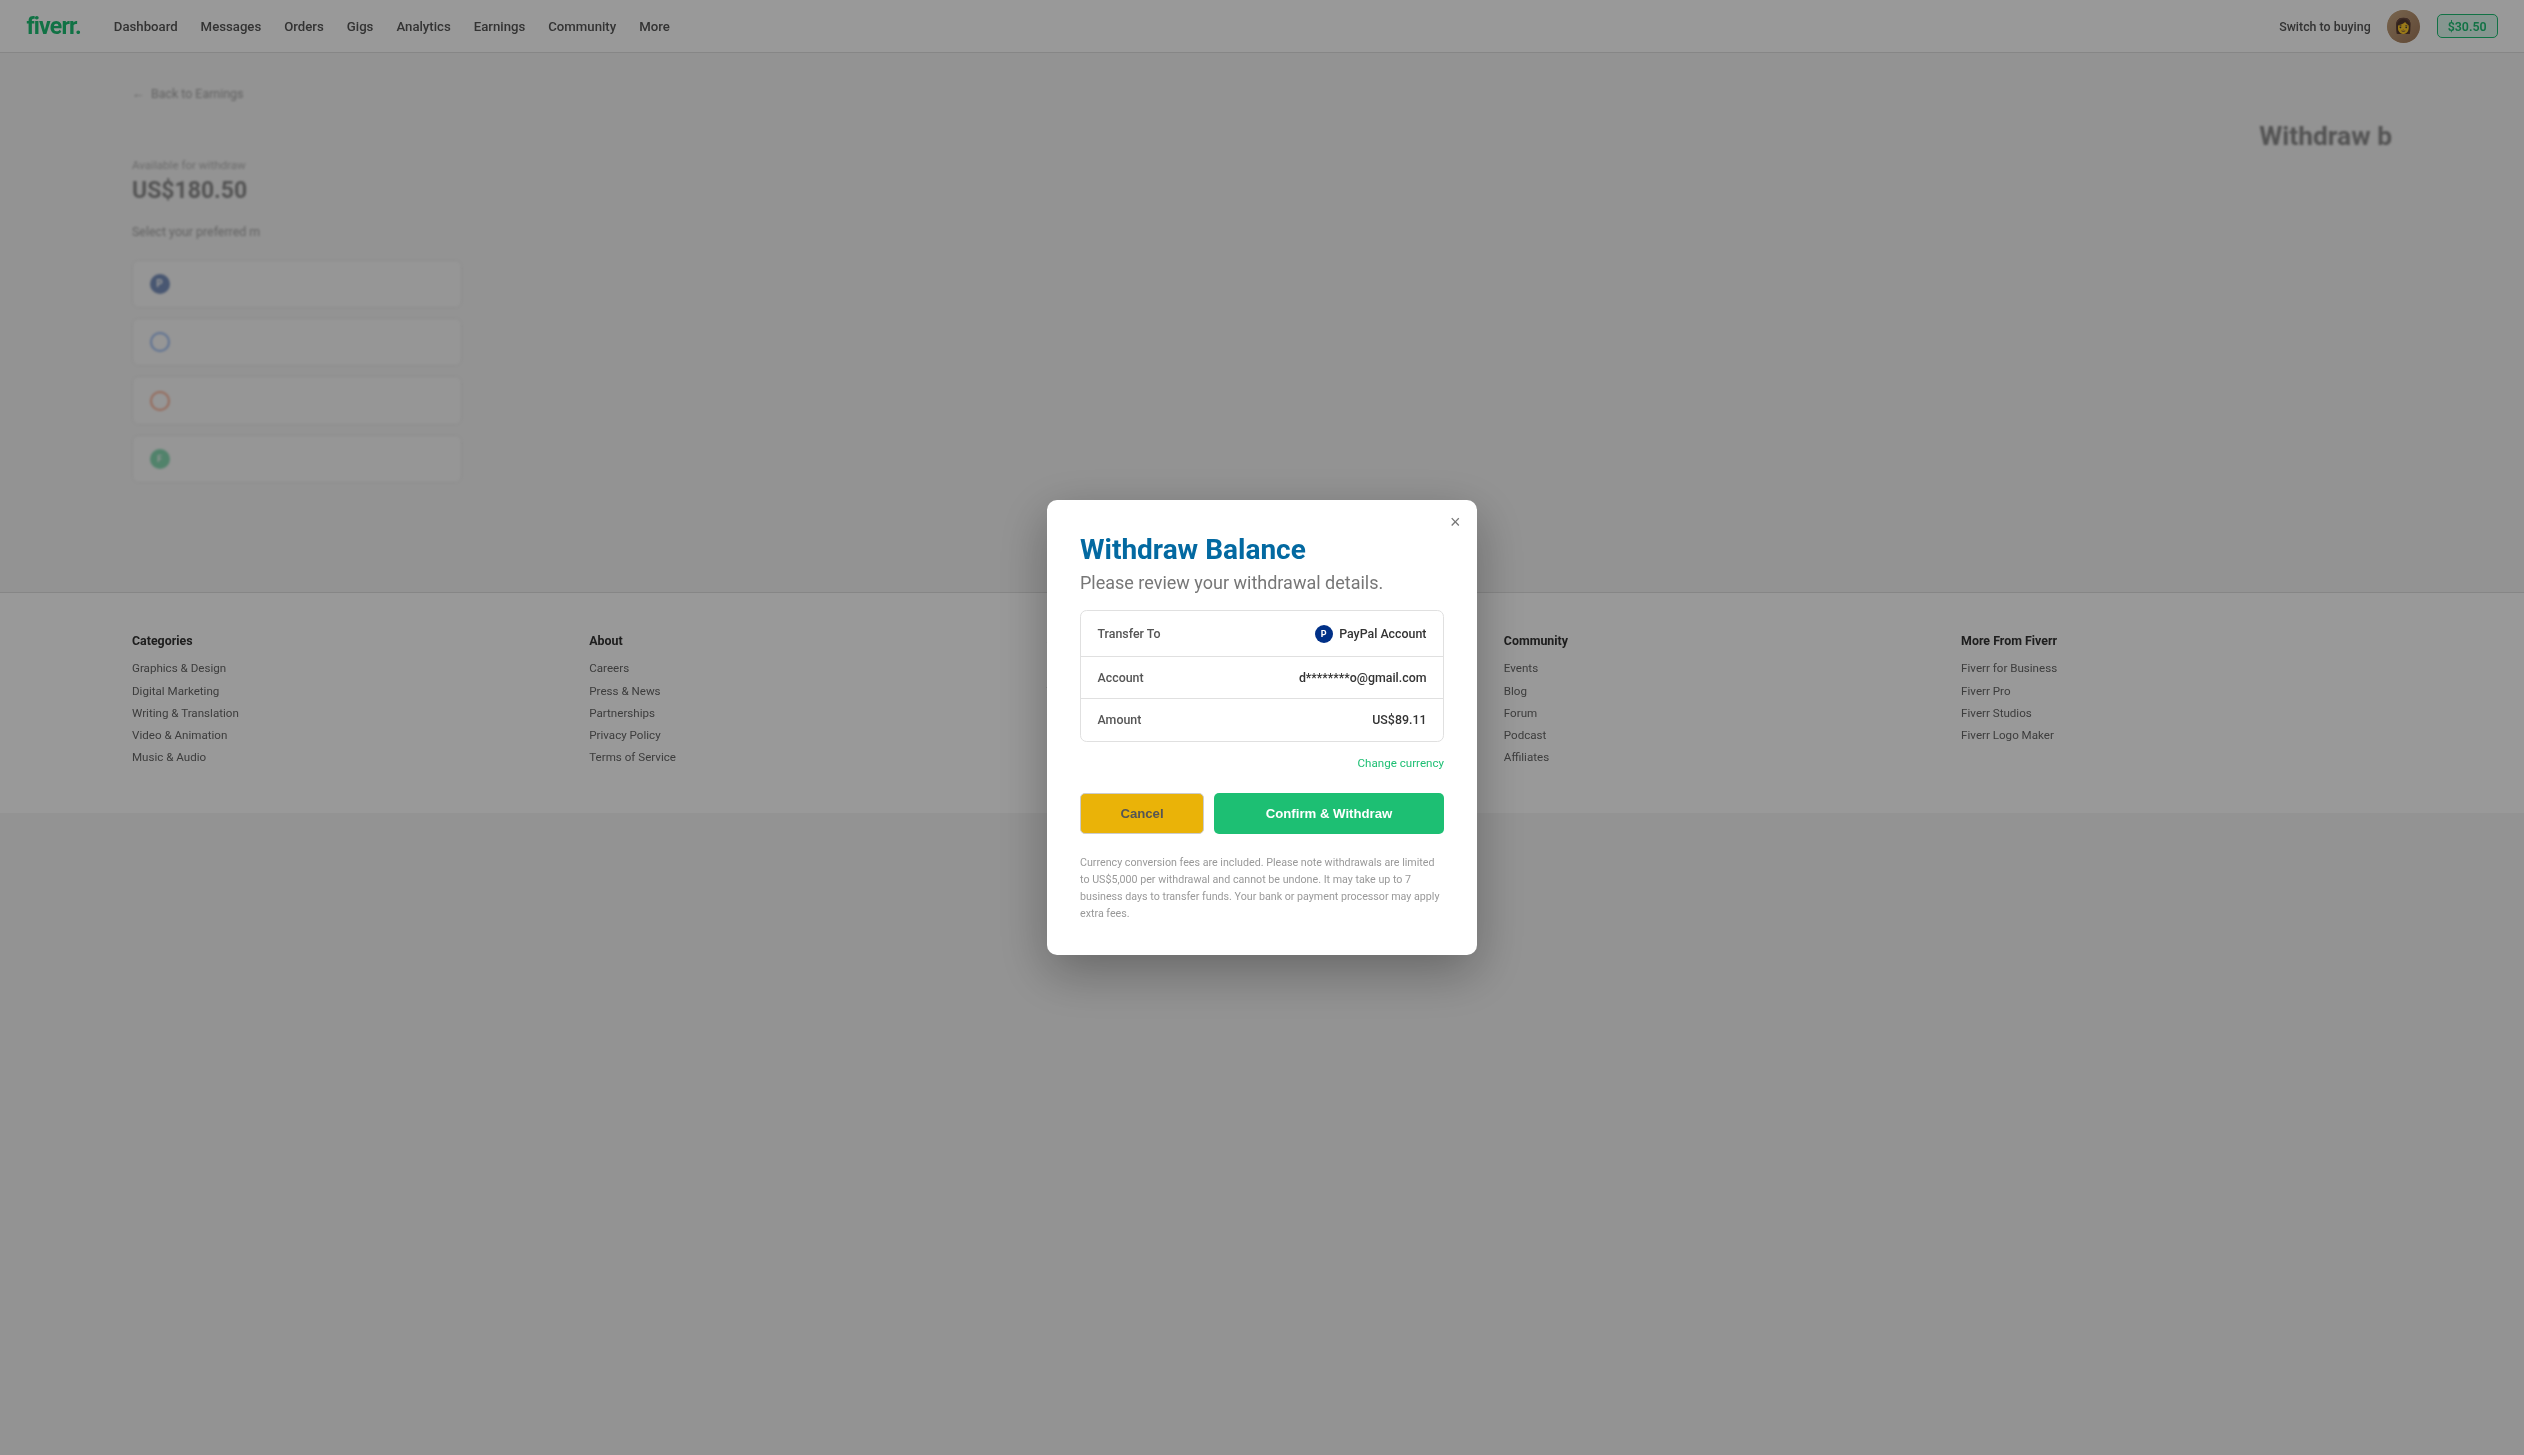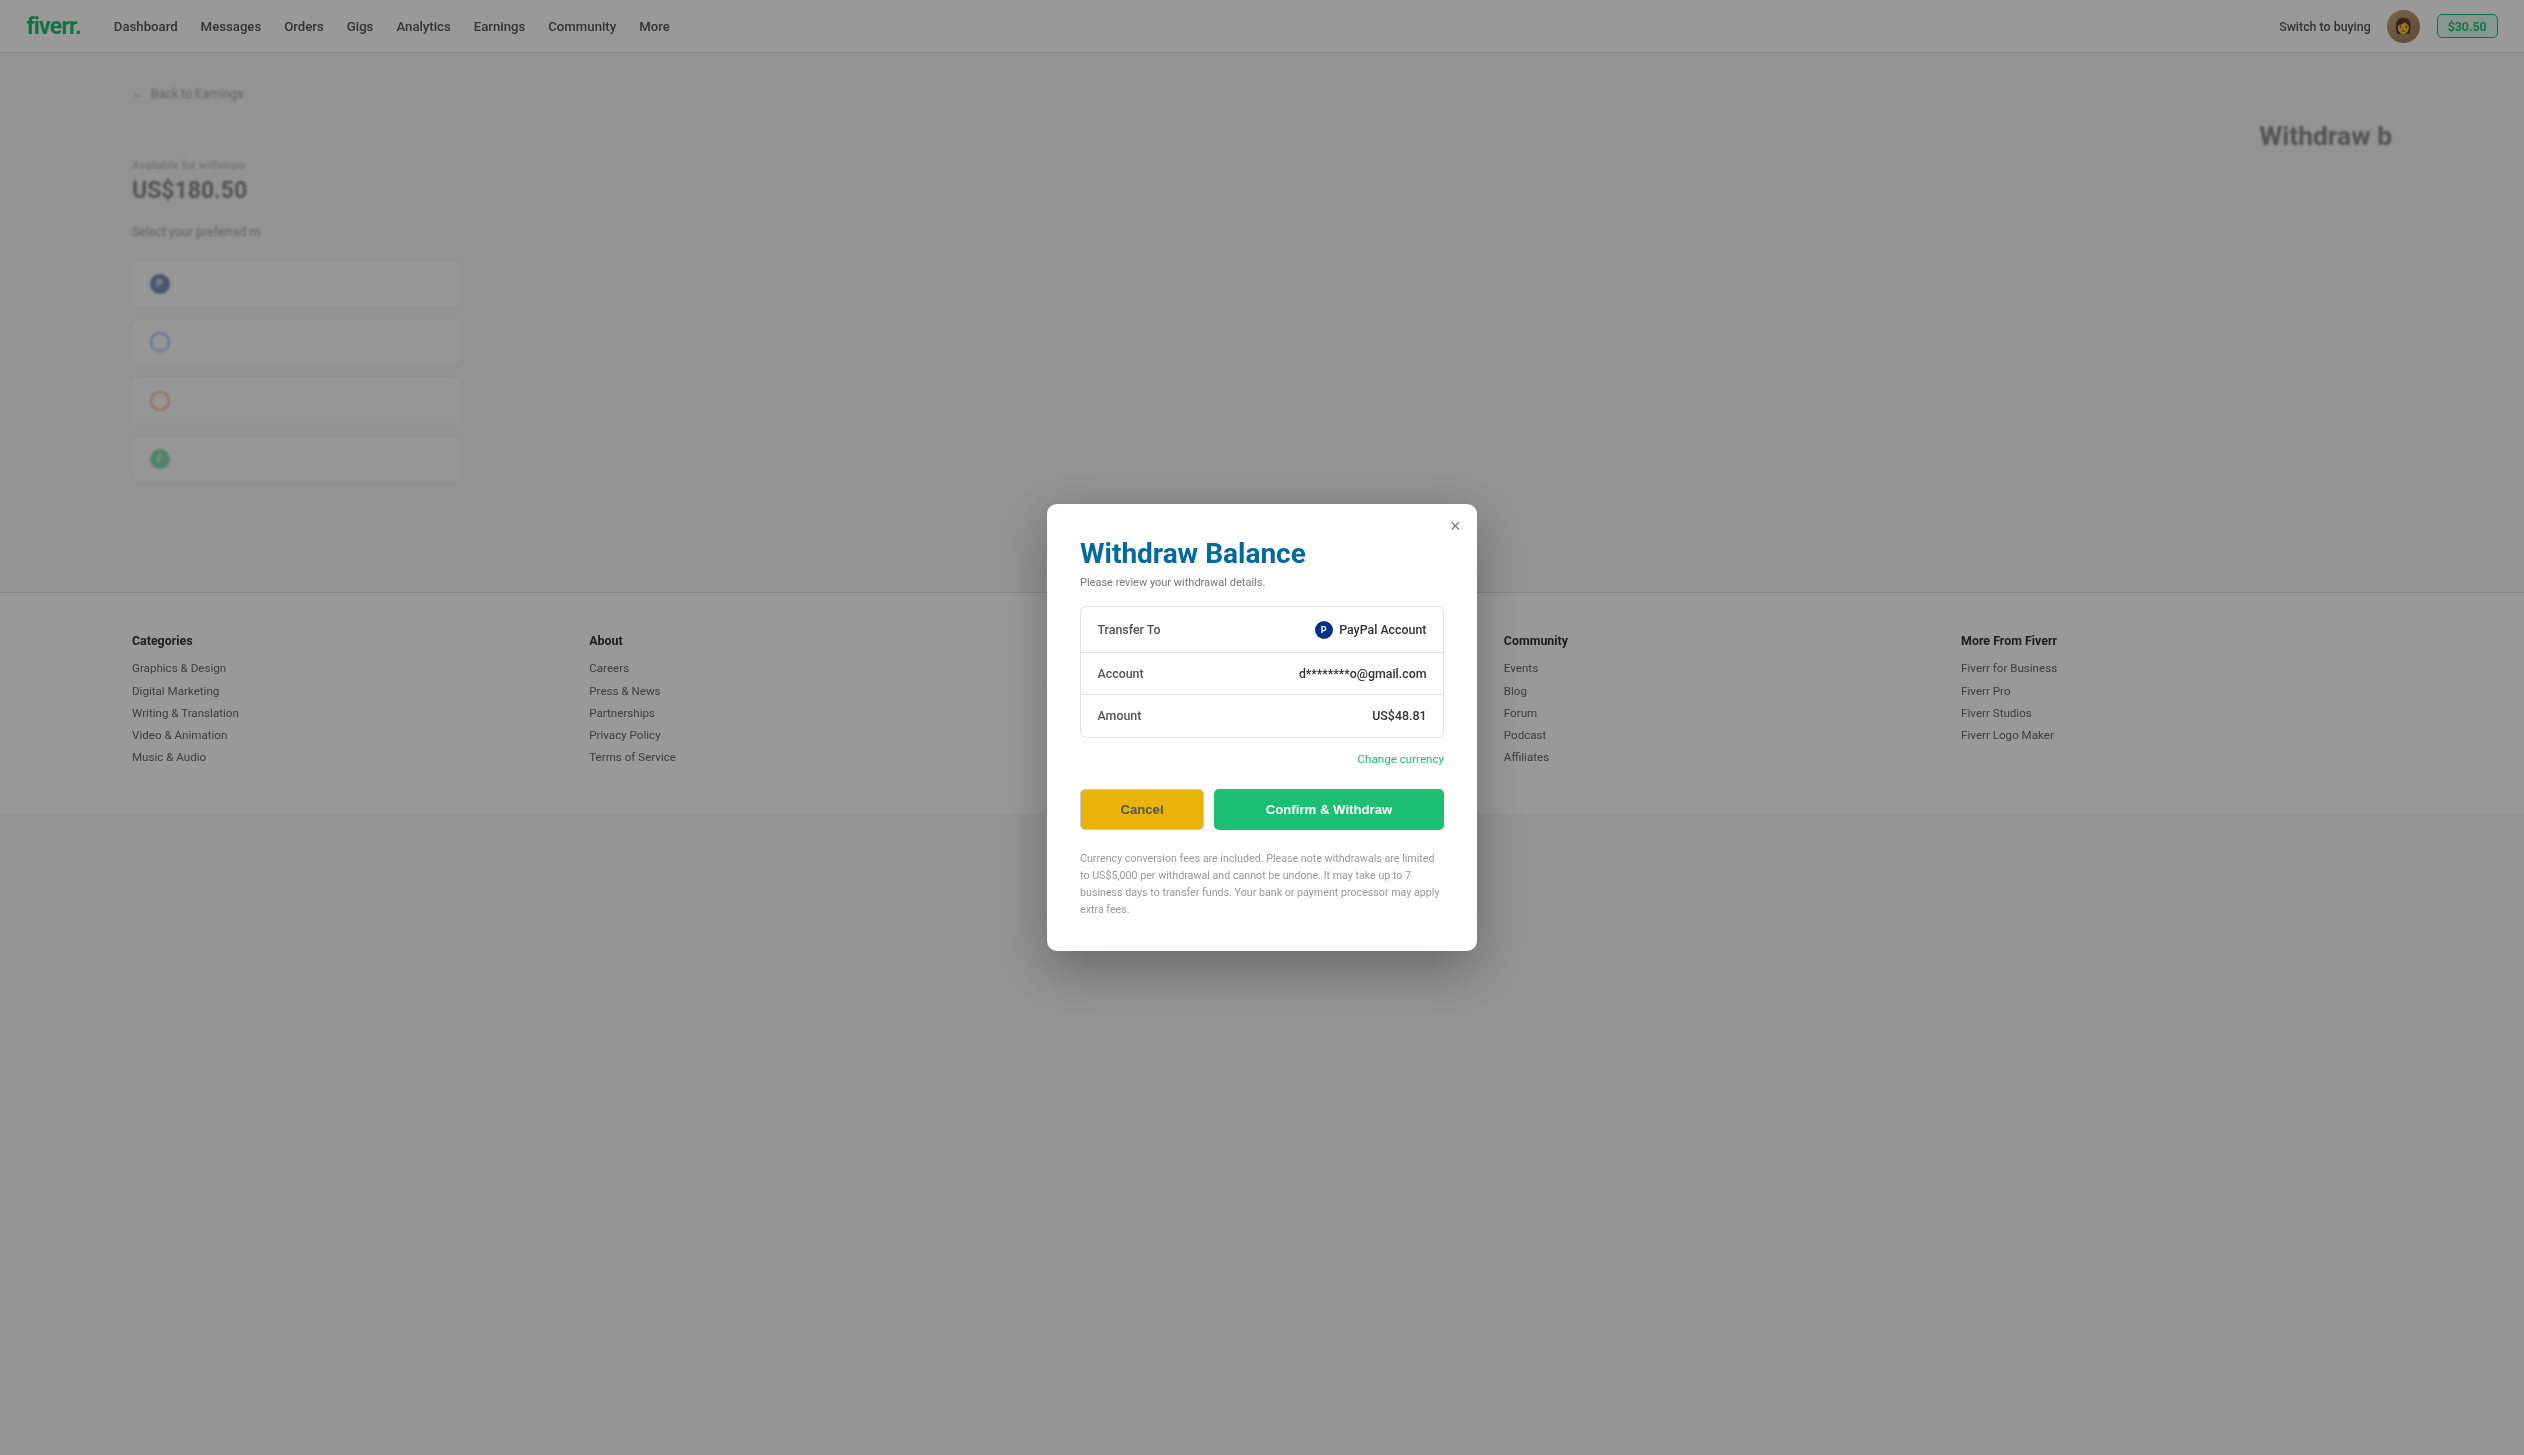--- a/index.html
+++ b/index.html
@@ -201,21 +201,21 @@
       color: #777;
       line-height: 1;
     }
     .modal-title {
       font-size: 28px;
       font-weight: 700;
       color: #0369a1;
       margin-bottom: 6.6px;
     }
     .modal-subtitle {
-      font-size: 11px;
+      font-size: 18px;
       color: #777;
       margin-bottom: 17px;
     }
 
     
     .details-table {
       border: 0.8px solid #e0e0e0;
       border-radius: 6.6px;
       overflow: hidden;
       margin-bottom: 13.2px;
@@ -451,21 +451,21 @@
             <span class="paypal-p">P</span>
             <span>PayPal Account</span>
           </span>
         </div>
         <div class="details-row">
           <span class="details-label">Account</span>
           <span class="details-value">d********o@gmail.com</span>
         </div>
         <div class="details-row">
           <span class="details-label">Amount</span>
-          <span class="details-value">US$48.81</span>
+          <span class="details-value">US$89.11</span>
         </div>
       </div>
 
       <div class="change-currency">
         <a>Change currency</a>
       </div>
 
       <div class="modal-buttons">
         <button class="btn-cancel">Cancel</button>
         <button class="btn-confirm">Confirm &amp; Withdraw</button>

